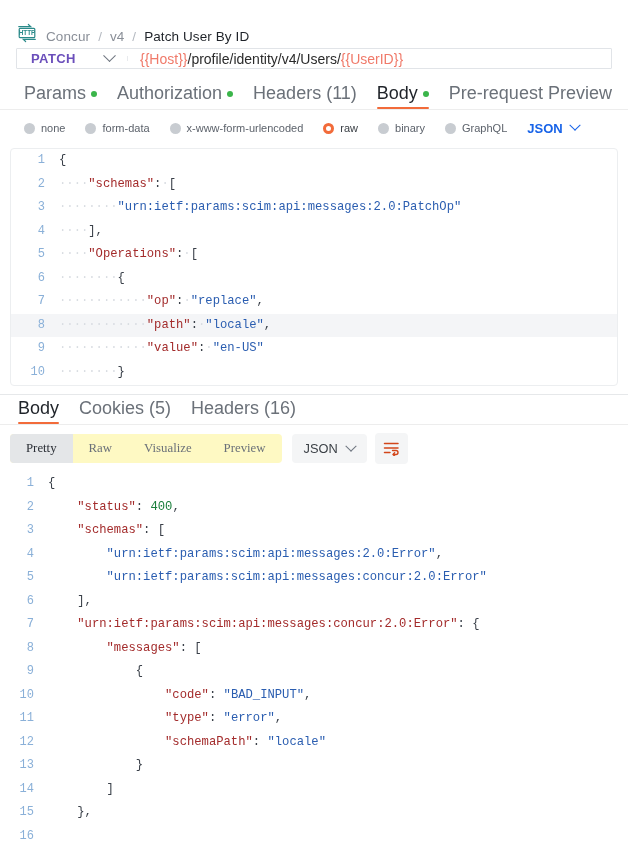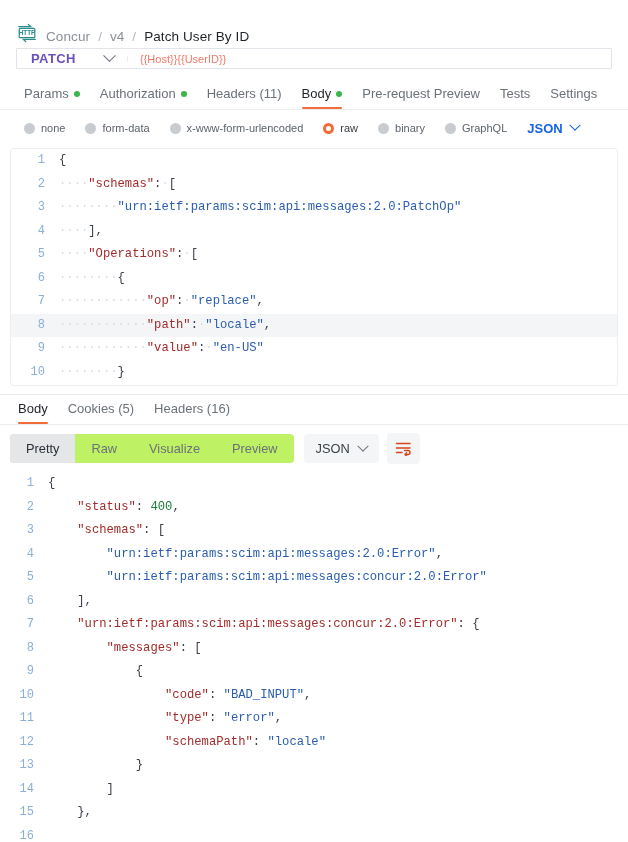--- a/index.html
+++ b/index.html
@@ -57,21 +57,21 @@
     border-right: 1.4px solid #6f7680;
     border-bottom: 1.4px solid #6f7680;
     transform: rotate(45deg) translate(-2px,-2px);
   }
   .url-divider { width: 1px; background: #e8eaed; margin: 7px 0; }
   .url-input {
     flex: 1;
     display: flex;
     align-items: center;
     padding: 0 12px;
-    font-size: 11px;
+    font-size: 14px;
     font-family: "Liberation Sans", sans-serif;
     white-space: nowrap;
     overflow: hidden;
   }
   .var { color: #f07a6a; }
   .plain { color: #2b2b2b; }
 
   
   .req-tabs {
     display: flex;
@@ -81,21 +81,21 @@
     height: 31px;
     border-bottom: 1px solid #ededed;
   }
   .rtab {
     position: relative;
     display: flex;
     align-items: center;
     gap: 5px;
     padding: 0 10px;
     height: 31px;
-    font-size: 13px;
+    font-size: 18px;
     color: #6b7179;
     cursor: pointer;
     white-space: nowrap;
   }
   .rtab.active { color: #1f2329; }
   .rtab.active::after {
     content: "";
     position: absolute;
     left: 10px; right: 10px; bottom: 0;
     height: 2.5px;
@@ -199,23 +199,24 @@
     border-bottom: 1px solid #ededed;
   }
   .resp-toolbar {
     display: flex;
     align-items: center;
     padding: 8px 10px 6px 10px;
     gap: 6px;
   }
   .seg-group {
     display: flex;
-    background: #bef264;
+    background: #fef9c3;
     border-radius: 4px;
     overflow: hidden;
+    font-family: Liberation Serif, serif;
   }
   .seg {
     padding: 7px 16px;
     font-size: 12.8px;
     color: #6b7179;
     cursor: pointer;
   }
   .seg.active { background: #e4e6e8; color: #2b2f36; }
   .fmt-sel {
     display: flex;
@@ -266,20 +267,21 @@
 
 <div class="url-row">
   <div class="url-box">
     <div class="method-sel">
       <span class="method-label">PATCH</span>
       <span class="chev"></span>
     </div>
     <div class="url-divider"></div>
     <div class="url-input">
       <span class="var">{{Host}}</span>
+        <span class="plain">/profile/identity/v4/Users/</span>
         <span class="var">{{UserID}}</span>
     </div>
   </div>
 </div>
 
 <div class="req-tabs">
   <div class="rtab">
     <span>Params</span>
     <span class="dot"></span>
   </div>

